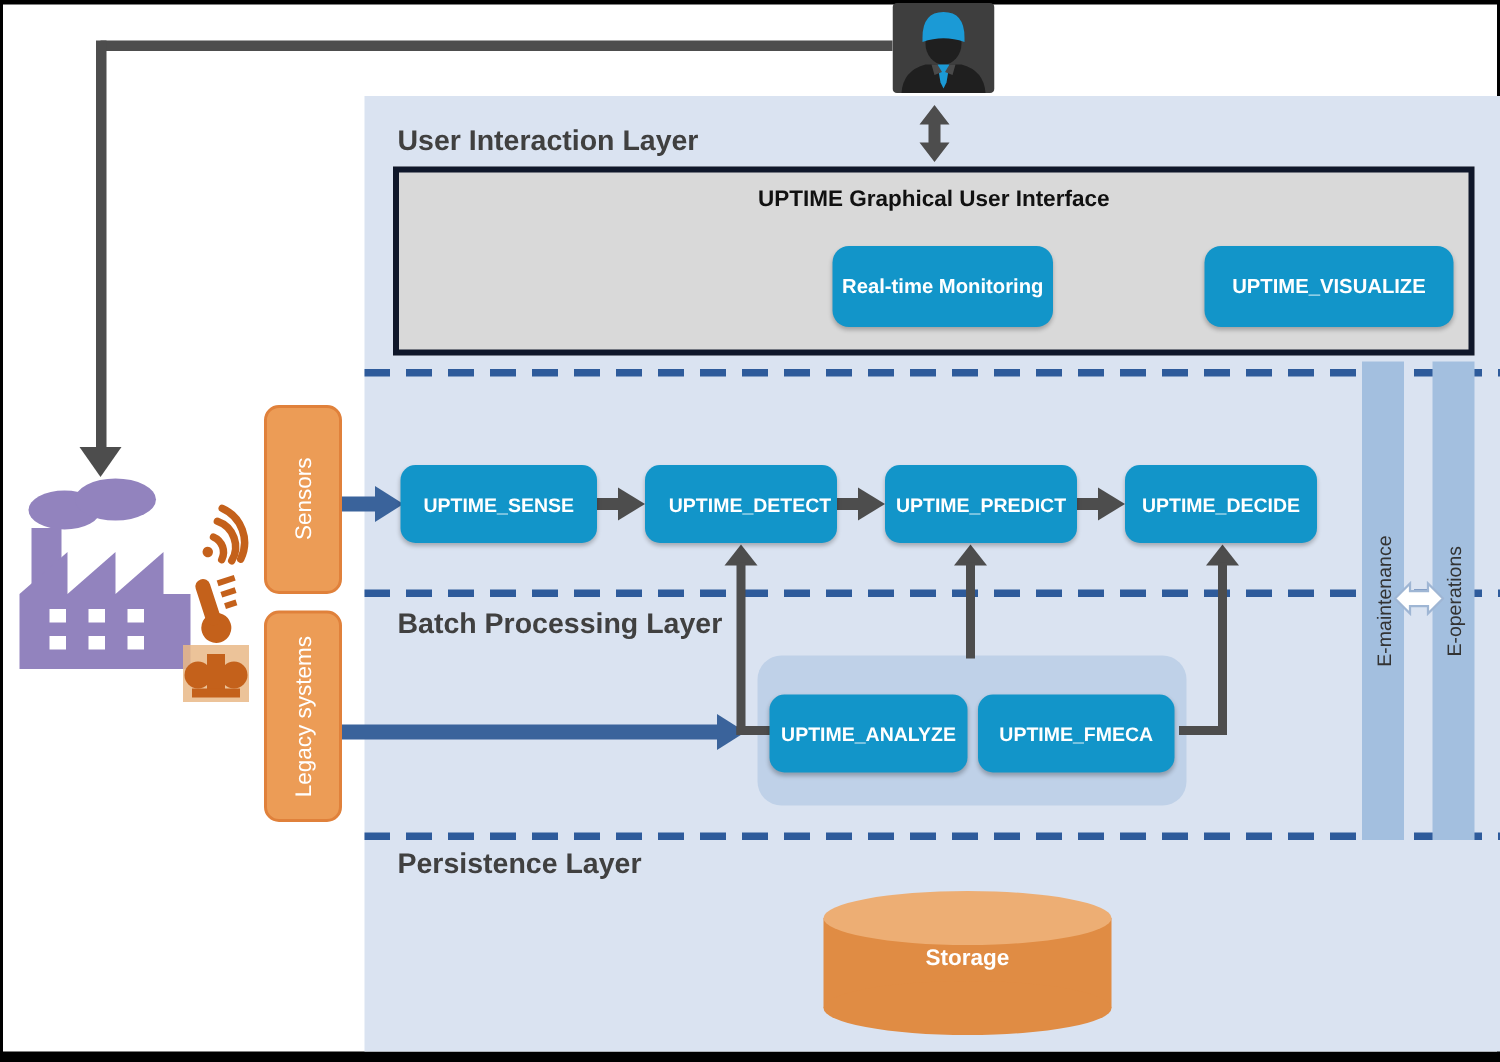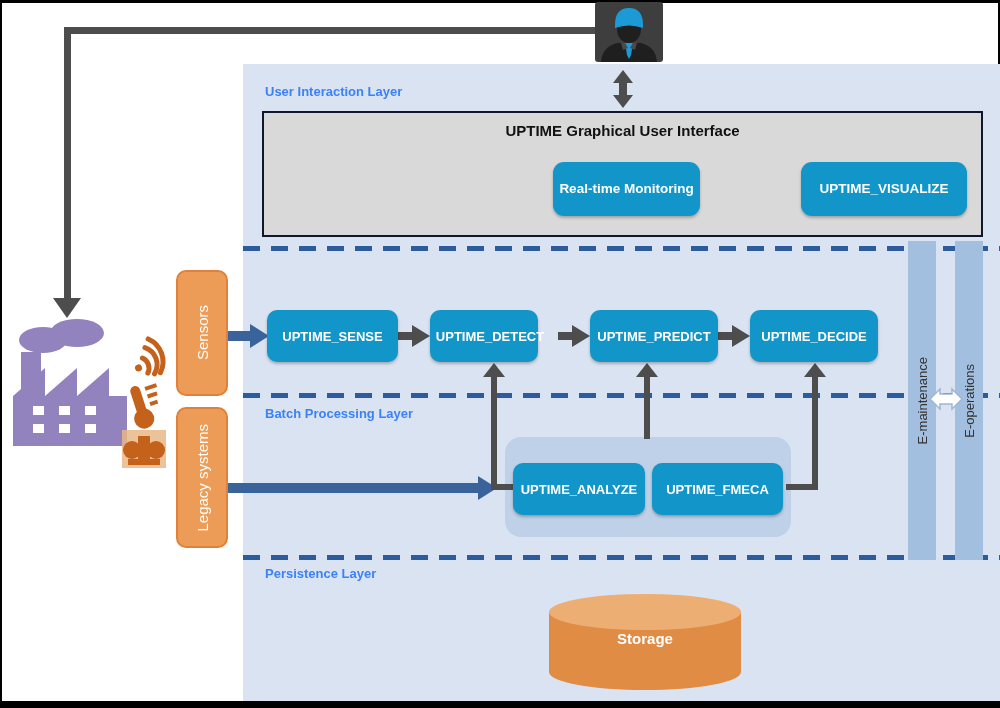--- a/index.html
+++ b/index.html
@@ -7,28 +7,28 @@
   .canvas { position:relative; width:1000px; height:708px; background:#fff; overflow:hidden; }
 
   .edge { position:absolute; background:#000; }
   .edge.top { left:0; top:0; width:1000px; height:3px; }
   .edge.bottom { left:0; top:701px; width:1000px; height:7px; }
   .edge.left { left:0; top:0; width:2px; height:708px; }
   .edge.right { left:998px; top:0; width:2px; height:708px; }
 
   .panel { position:absolute; left:243px; top:64px; width:757px; height:637px; background:#dae3f1; }
 
-  .layer-label { position:absolute; font-size:13px; font-weight:bold; color:#3b82f6; z-index:6; }
+  .layer-label { position:absolute; font-size:19px; font-weight:bold; color:#404040; z-index:6; }
 
   .dashed { position:absolute; left:243px; width:757px; height:5px; z-index:2;
             background:repeating-linear-gradient(90deg,#2e5b9b 0 17px, rgba(0,0,0,0) 17px 28px); }
 
   
   .gui-box { position:absolute; left:262px; top:111px; width:721px; height:126px;
-             background:#d9d9d9; border:2px solid #0f172a; z-index:5; }
+             background:#d9d9d9; border:4px solid #0f172a; z-index:5; }
   .gui-title { position:absolute; left:0; top:9px; width:100%; text-align:center;
                font-size:15px; font-weight:bold; color:#111; }
   .btn { position:absolute; top:49px; height:54px; background:#1295c9; border-radius:11px;
          color:#fff; font-size:13.5px; font-weight:bold; display:flex; align-items:center;
          justify-content:center; text-align:center; line-height:1.25;
          box-shadow:0 2px 3px rgba(0,0,0,.25); }
   .btn.b1 { left:46px; width:157px; }
   .btn.b2 { left:289px; width:147px; }
   .btn.b3 { left:537px; width:166px; }
 
@@ -171,21 +171,21 @@
   <div class="source" style="top:407px; height:141px;">
     <span class="vtext">Legacy systems</span>
   </div>
 
   <div class="bshaft" style="left:228px; top:331px; width:24px; height:10px;"></div>
   <div class="tri-right-b" style="left:250px; top:324px;"></div>
   <div class="bshaft" style="left:228px; top:483px; width:252px; height:10px;"></div>
   <div class="tri-right-b" style="left:478px; top:476px;"></div>
 
   <div class="module" style="left:267px; top:310px; width:131px;">UPTIME_SENSE</div>
-  <div class="module" style="left:430px; top:310px; width:108px;padding-left:12px;">UPTIME_DETECT</div>
+  <div class="module" style="left:430px; top:310px; width:128px;padding-left:12px;">UPTIME_DETECT</div>
   <div class="module" style="left:590px; top:310px; width:128px;">UPTIME_PREDICT</div>
   <div class="module" style="left:750px; top:310px; width:128px;">UPTIME_DECIDE</div>
 
   <div class="gshaft" style="left:398px; top:332px; width:16px; height:8px;"></div>
   <div class="tri-right-g" style="left:412px; top:325px;"></div>
   <div class="gshaft" style="left:558px; top:332px; width:16px; height:8px;"></div>
   <div class="tri-right-g" style="left:572px; top:325px;"></div>
   <div class="gshaft" style="left:718px; top:332px; width:16px; height:8px;"></div>
   <div class="tri-right-g" style="left:732px; top:325px;"></div>
 

